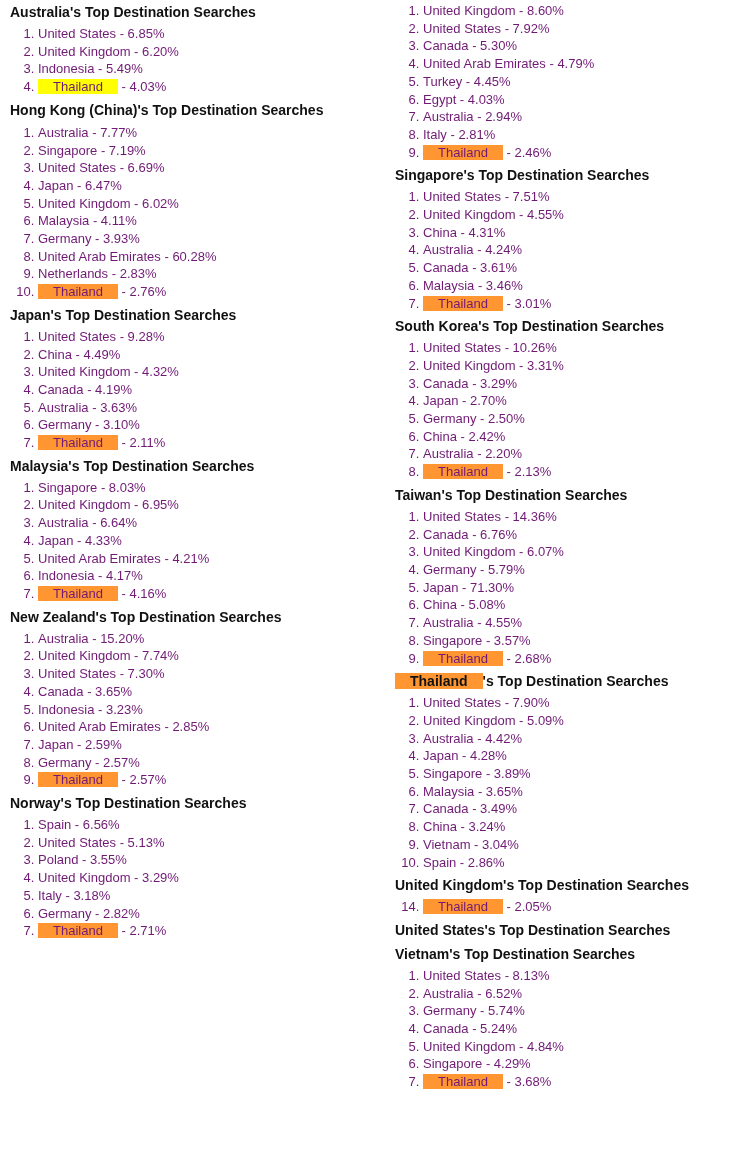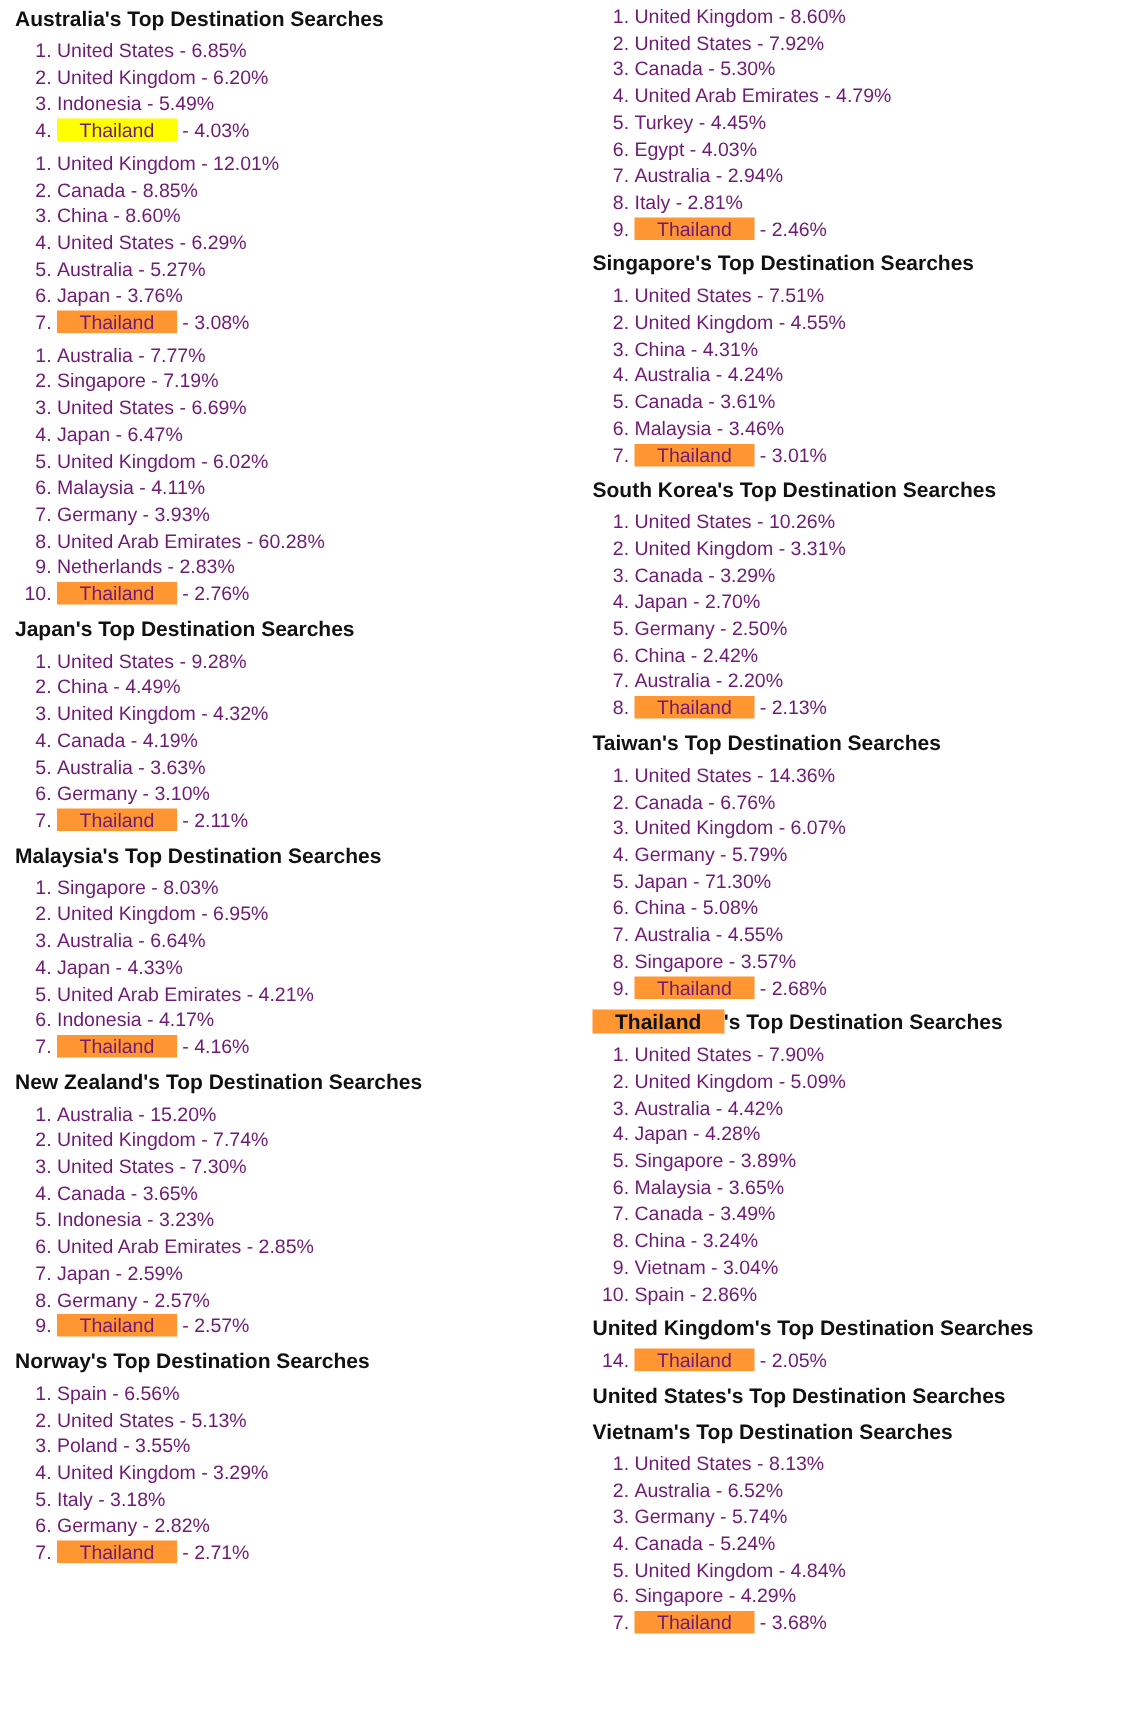--- a/index.html
+++ b/index.html
@@ -64,29 +64,21 @@
       <section class="country-section">
         <h3 class="section-heading">Australia's Top Destination Searches</h3>
         <ol class="destination-list" start="1">
           <li>United States - 6.85%</li>
           <li>United Kingdom - 6.20%</li>
           <li>Indonesia - 5.49%</li>
           <li><mark style="background-color: rgb(255, 255, 0);">Thailand</mark> - 4.03%</li>
         </ol>
       </section>
       <section class="country-section">
-        <ol class="destination-list" start="1">
-          <li>United Kingdom - 12.01%</li>
-          <li>Canada - 8.85%</li>
-          <li>China - 8.60%</li>
-          <li>United States - 6.29%</li>
-          <li>Australia - 5.27%</li>
-          <li>Japan - 3.76%</li>
-          <li><mark style="background-color: rgb(255, 150, 50);">Thailand</mark> - 3.08%</li>
-        </ol>
+        <h3 class="section-heading">Hong Kong (China)'s Top Destination Searches</h3>
       </section>
       <section class="country-section">
         <ol class="destination-list" start="1">
           <li>Australia - 7.77%</li>
           <li>Singapore - 7.19%</li>
           <li>United States - 6.69%</li>
           <li>Japan - 6.47%</li>
           <li>United Kingdom - 6.02%</li>
           <li>Malaysia - 4.11%</li>
           <li>Germany - 3.93%</li>

